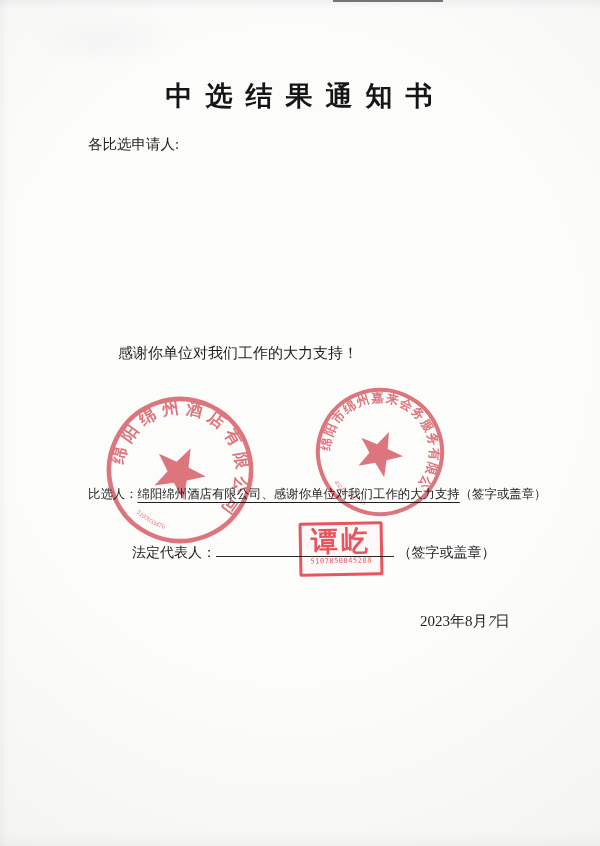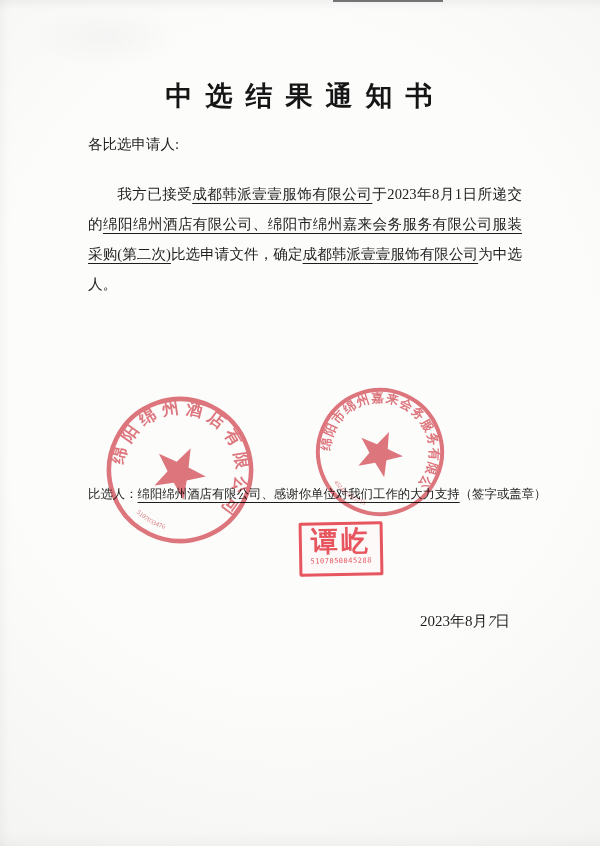--- a/index.html
+++ b/index.html
@@ -49,25 +49,26 @@
 
 <div class="paper">
 
   <div class="scan-sliver"></div>
   <div class="smudge"></div>
 
   <div class="title">中选结果通知书</div>
 
   <div class="salutation">各比选申请人:</div>
 
-  <div class="paragraph"><span>我方已接受</span><span class="underlined">成都韩派壹壹服饰有限公司</span><span>于2023年8月1日所递交的</span><span class="underlined">绵阳绵州酒店有限公司、绵阳市绵州嘉来会务服务有限公司服装采购(第二次)</span><span>比选申请文件，确定</span><span class="underlined">成都韩派壹壹服饰有限公司</span><span>为中选人。</span></div>
 
+  <div class="thanks">感谢你单位对我们工作的大力支持！</div>
 
   <div class="bidder-line"><span>比选人：</span><span class="underlined">绵阳绵州酒店有限公司、感谢你单位对我们工作的大力支持</span><span>（签字或盖章）</span></div>
 
+  <div class="legal-line"><span>法定代表人：</span><span class="blankline"></span>&nbsp;<span>（签字或盖章）</span></div>
 
   <div class="date-line"><span>2023年8月</span><span class="hand-day">7</span><span>日</span></div>
 
   <svg class="stamp stamp-left" viewBox="0 0 150 150">
     <circle cx="75" cy="75" r="70" fill="none" stroke="#d95862" stroke-width="4.5"></circle>
     <path id="arcL" d="M 24.25 98.67 A 56 56 0 1 1 125.75 98.67" fill="none"></path>
     <text font-size="16.5" font-weight="bold" fill="#d95862">
       <textPath href="#arcL" startOffset="4" textLength="214">绵阳绵州酒店有限公司</textPath>
     </text>
     <polygon fill="#d95862" points="75,51 81.5,69.1 100.7,69.7 85.5,81.4 90.9,99.8 75,89 59.1,99.8 64.5,81.4 49.3,69.7 68.5,69.1"></polygon>

